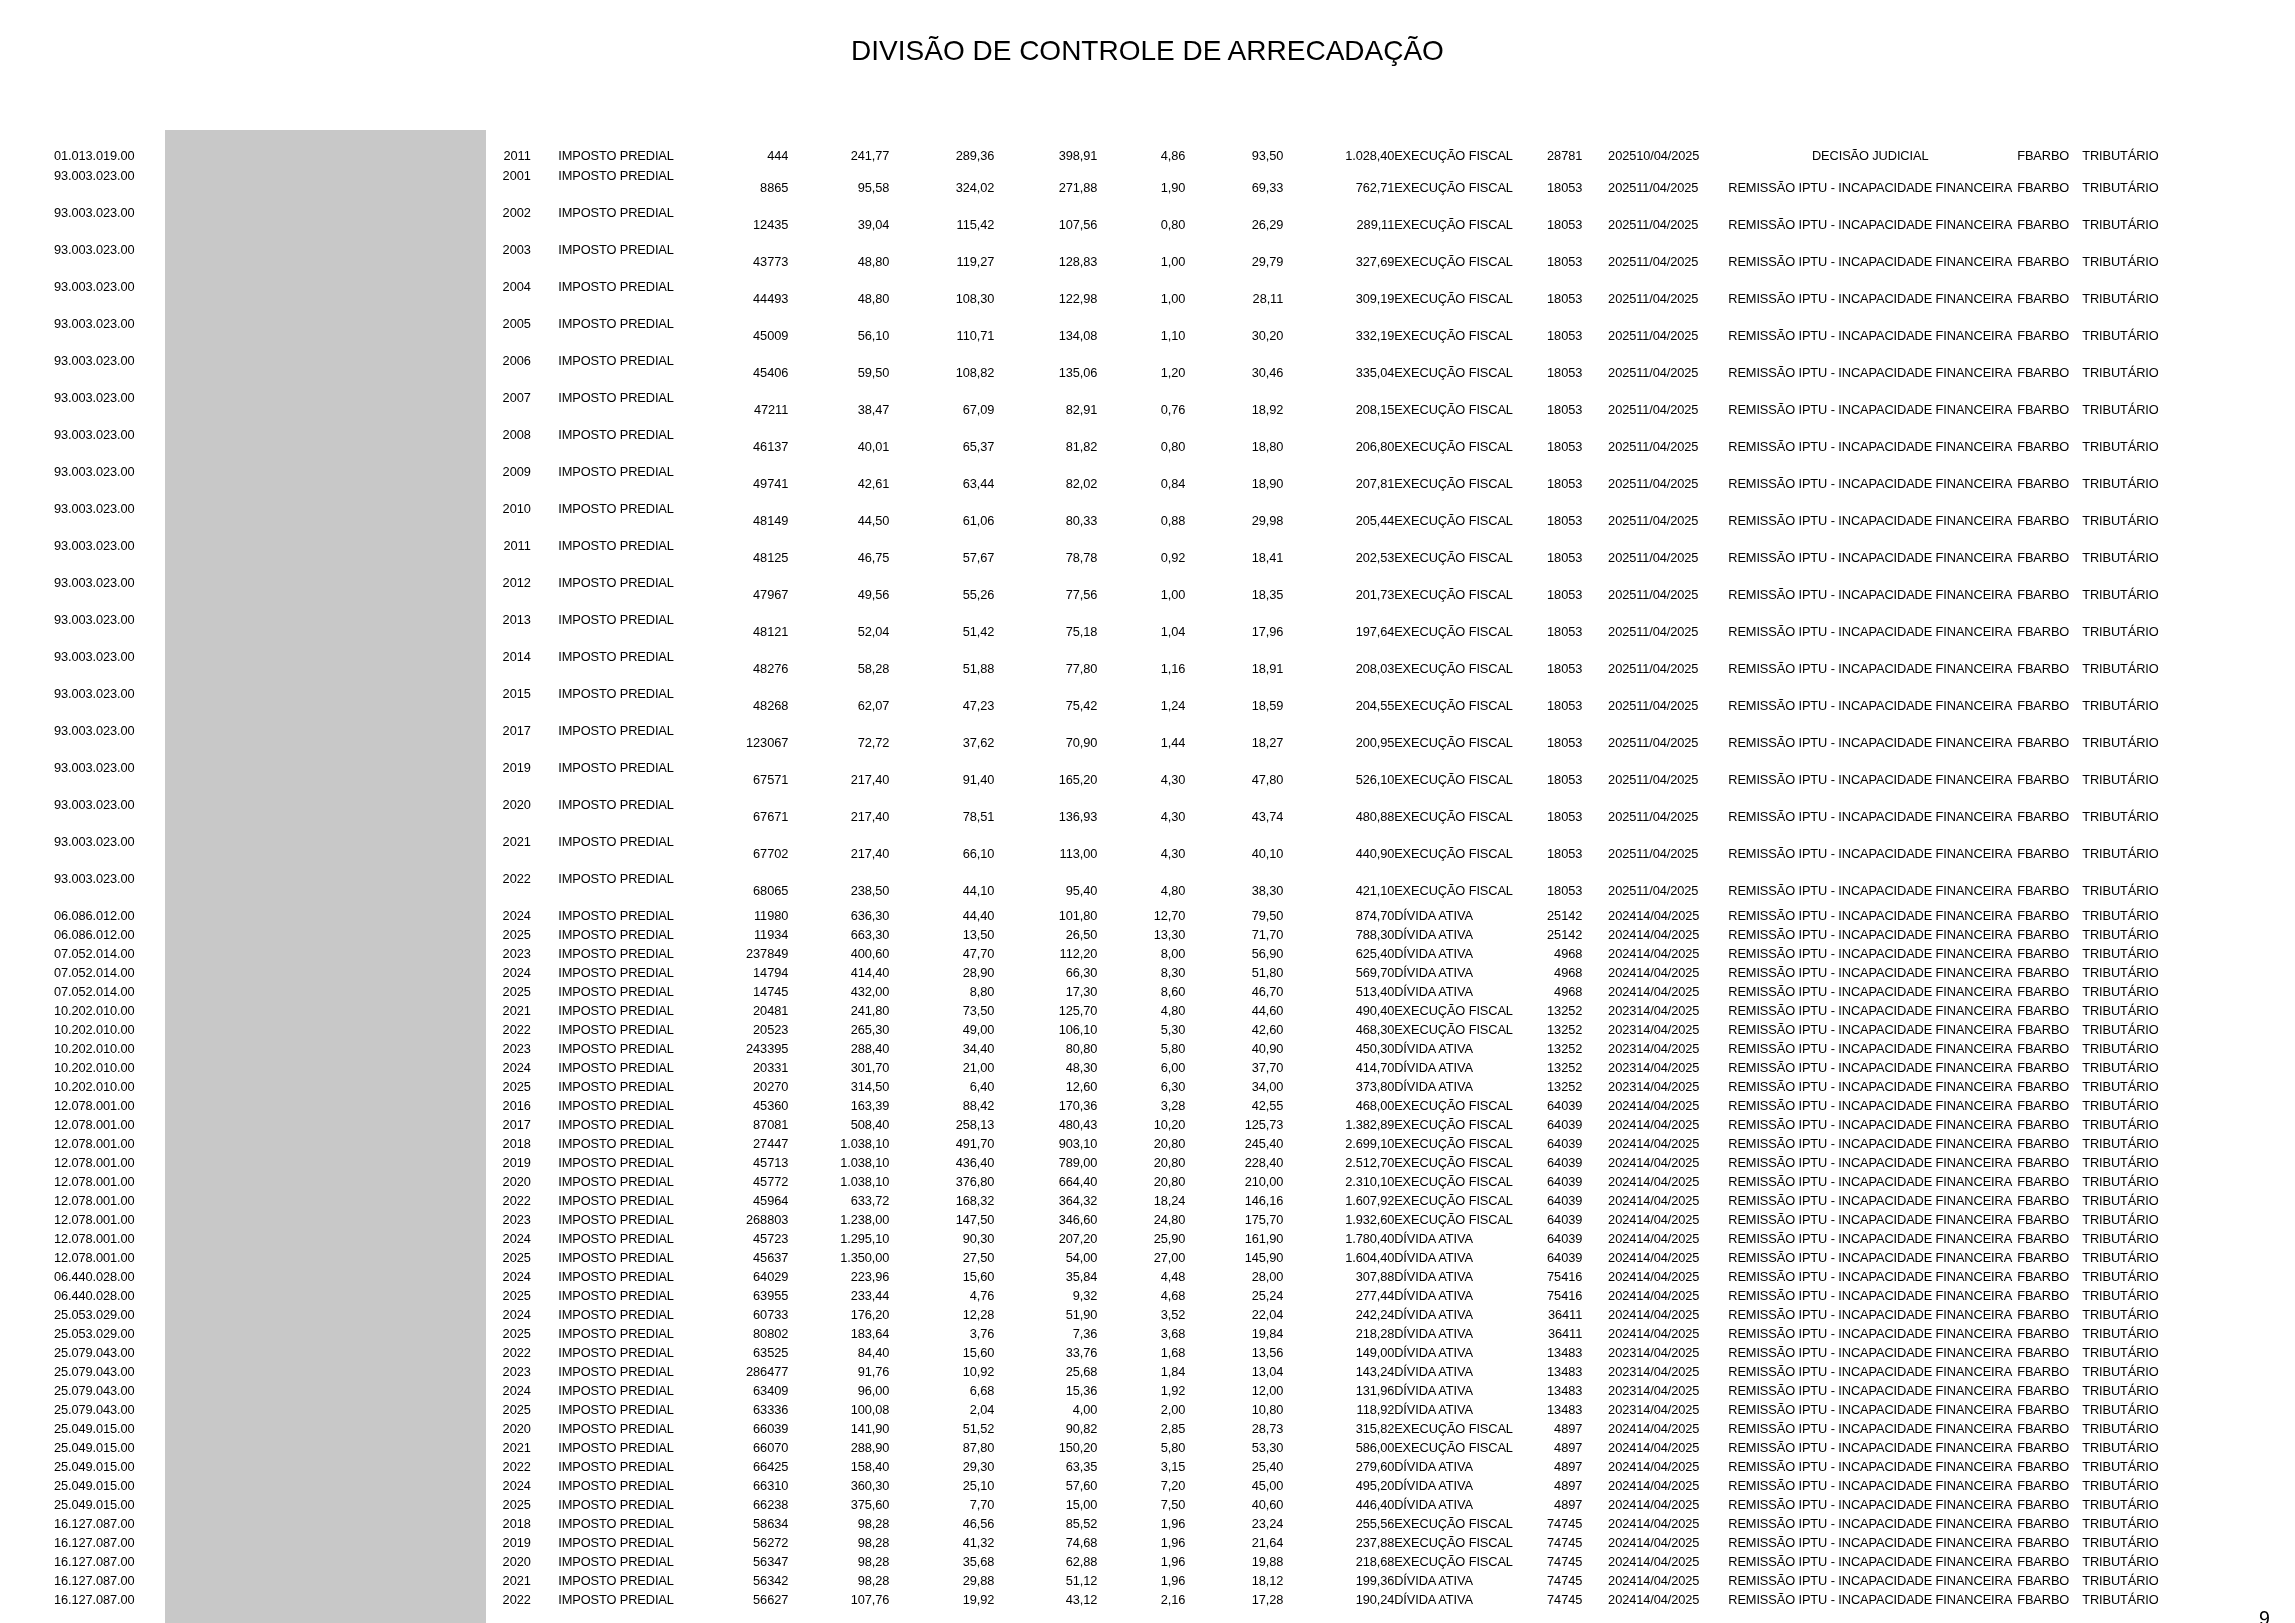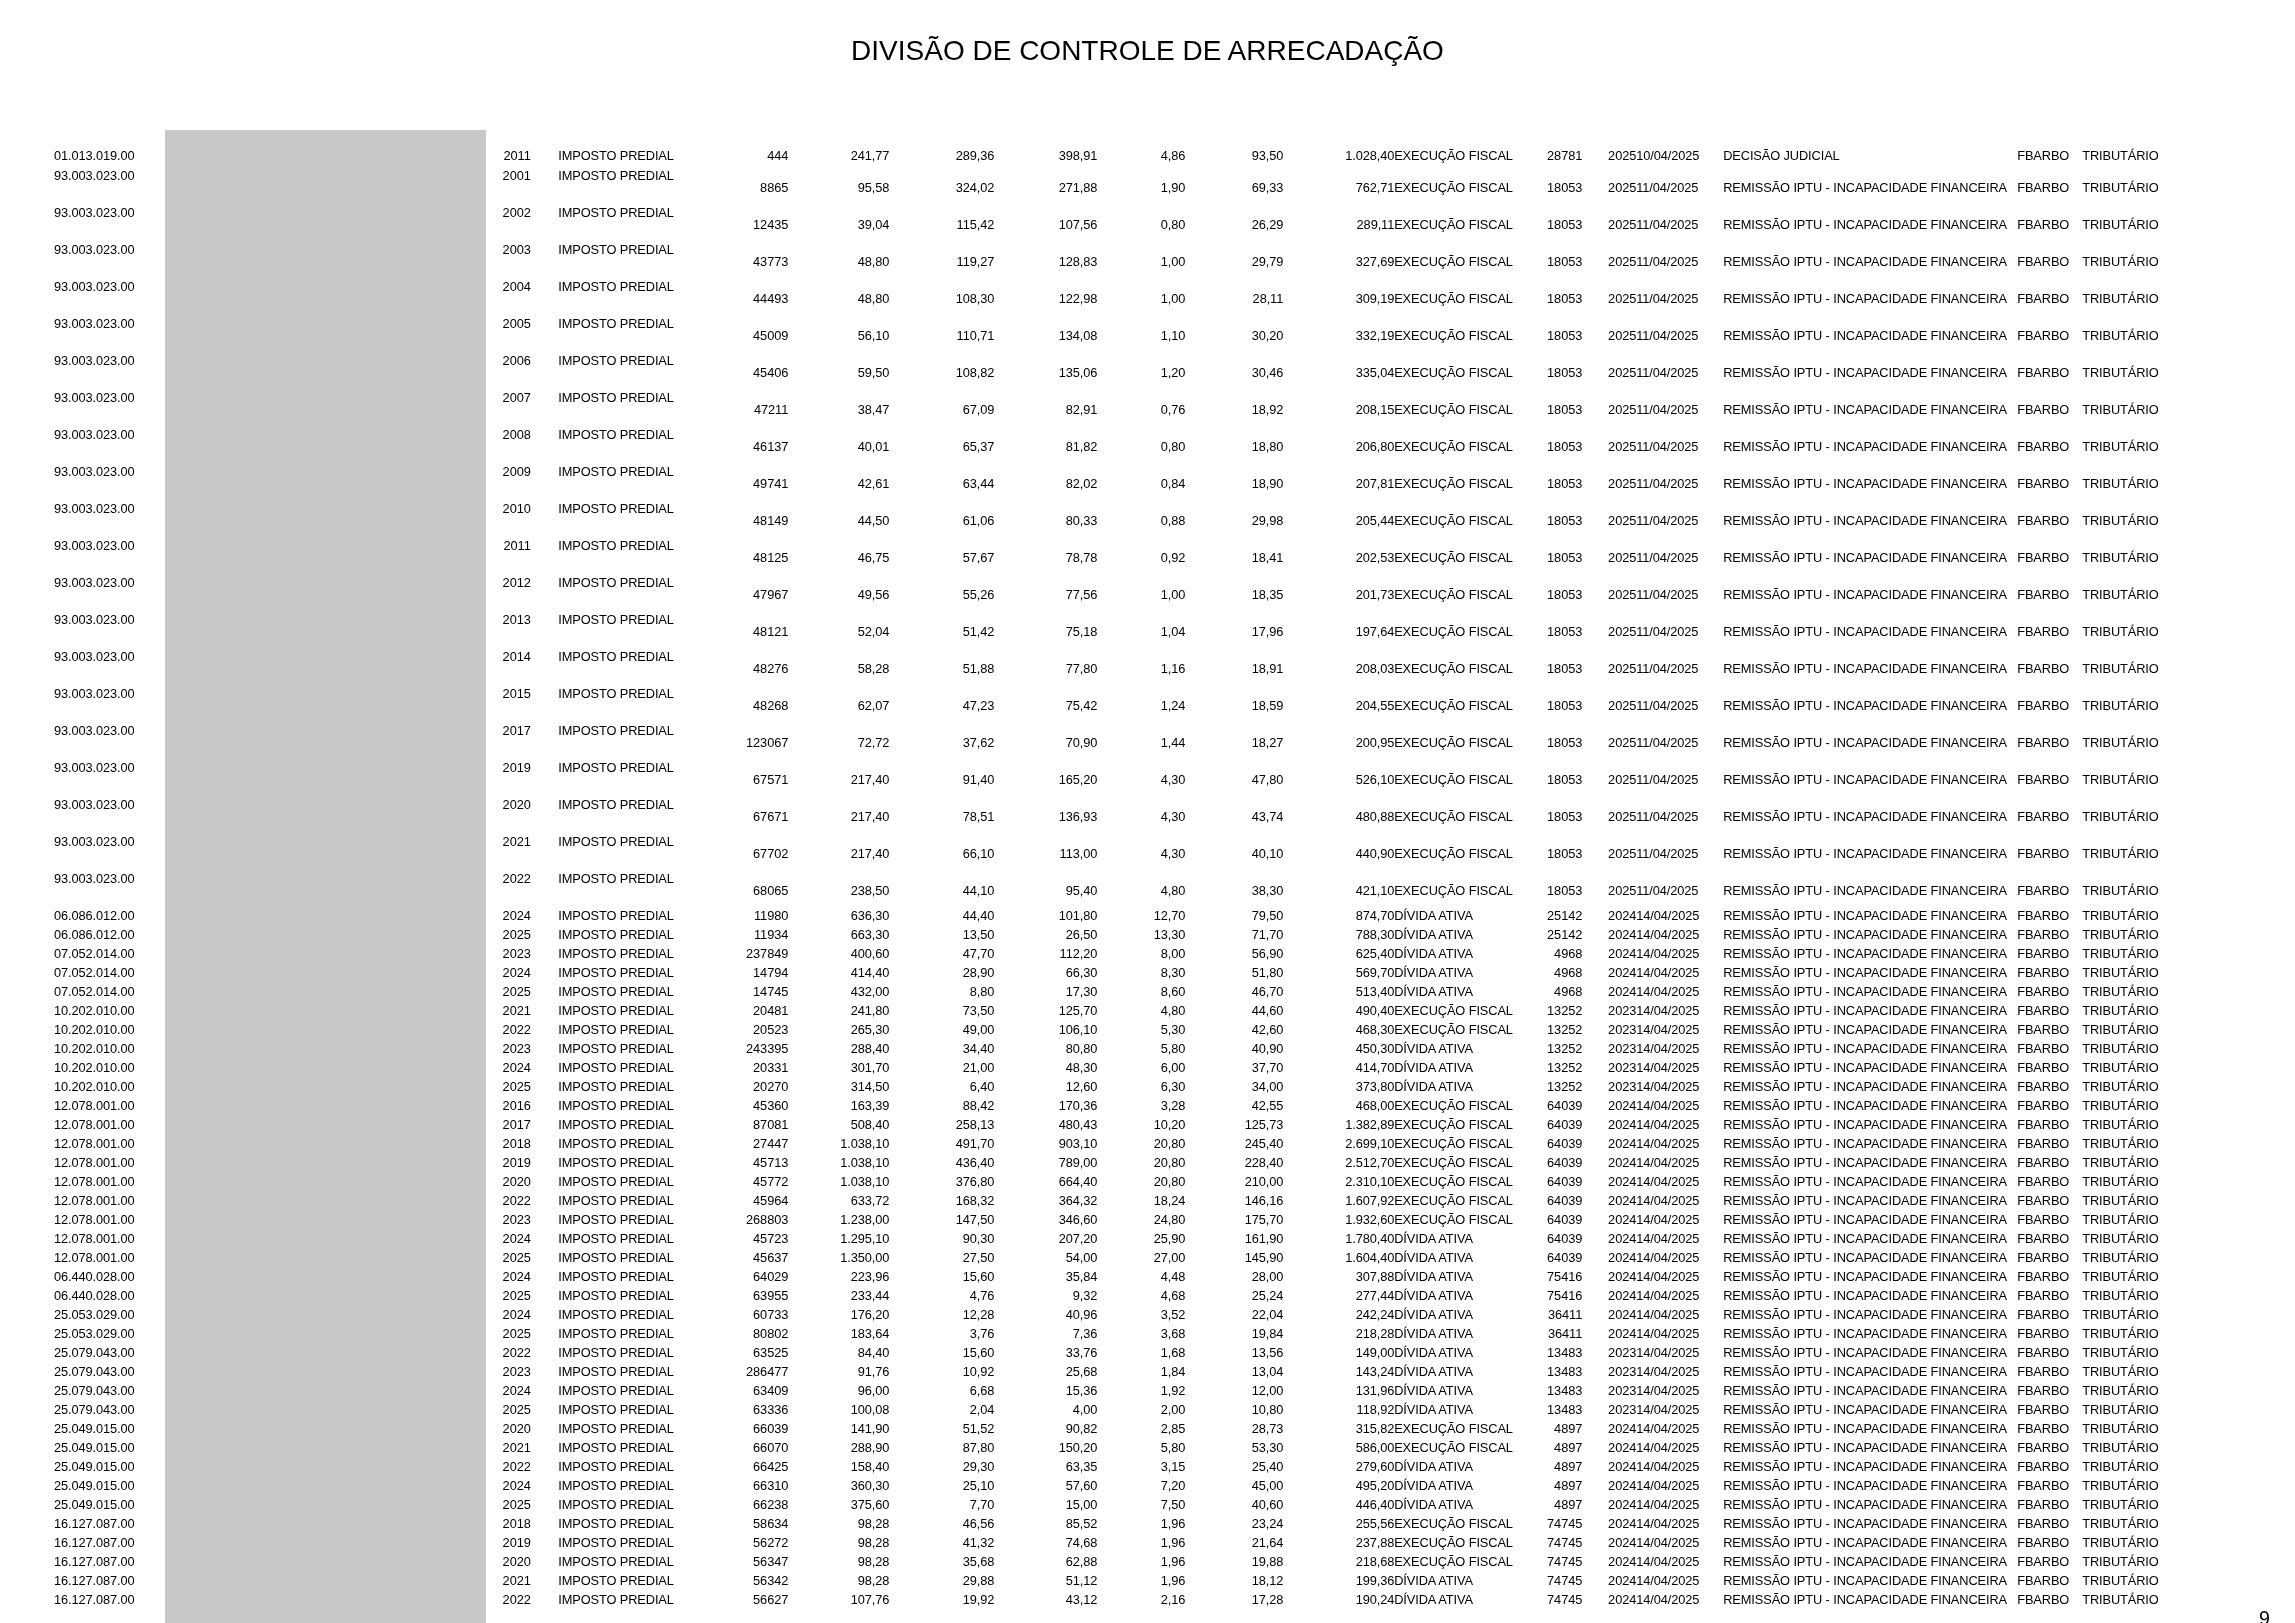--- a/index.html
+++ b/index.html
@@ -19,21 +19,21 @@
     table-layout:fixed; border-collapse:collapse;
     font-size:12.8px; line-height:13.7px; letter-spacing:-0.1px;
   }
   table.report td { padding:0; vertical-align:top; white-space:nowrap; overflow:visible; }
   tr.single { height:19px; }
   tr.r1 { height:20px; }
   tr.double { height:37px; }
   tr.double td.l2 { padding-top:11.8px; }
   td.num { text-align:right; }
   td.c-origin { padding-left:7.9px; }
-  td.c-reason { padding-left:7.9px; }
+  td.c-reason { padding-left:7.9px;text-align:center; }
   td.c-user { padding-left:10.5px;margin-left:12px; }
   td.c-category { padding-left:63px; }
   .page-num { position:absolute; top:1592px; right:25px; font-size:19.6px; line-height:21px; }
 </style>
 </head>
 <body>
 
 <div class="page">
   <div class="titles">
     <div class="title">DIVISÃO DE CONTROLE DE ARRECADAÇÃO</div>
@@ -1080,21 +1080,21 @@
           <td class="c-code l1">25.053.029.00</td>
           <td></td>
           <td></td>
           <td></td>
           <td class="c-year num l1">2024</td>
           <td></td>
           <td class="c-tax_type l1">IMPOSTO PREDIAL</td>
           <td class="c-installment_qty num l2">60733</td>
           <td class="c-value_1 num l2">176,20</td>
           <td class="c-value_2 num l2">12,28</td>
-          <td class="c-value_3 num l2">40,96</td>
+          <td class="c-value_3 num l2">51,90</td>
           <td class="c-value_4 num l2">3,52</td>
           <td class="c-value_5 num l2">22,04</td>
           <td class="c-total num l2">242,24</td>
           <td class="c-origin l2">DÍVIDA ATIVA</td>
           <td class="c-process num l2">36411</td>
           <td class="c-process_year num l2">2024</td>
           <td class="c-cancel_date l2">14/04/2025</td>
           <td class="c-reason l2">REMISSÃO IPTU - INCAPACIDADE FINANCEIRA</td>
           <td class="c-user l2">FBARBO</td>
           <td class="c-category l2">TRIBUTÁRIO</td>

